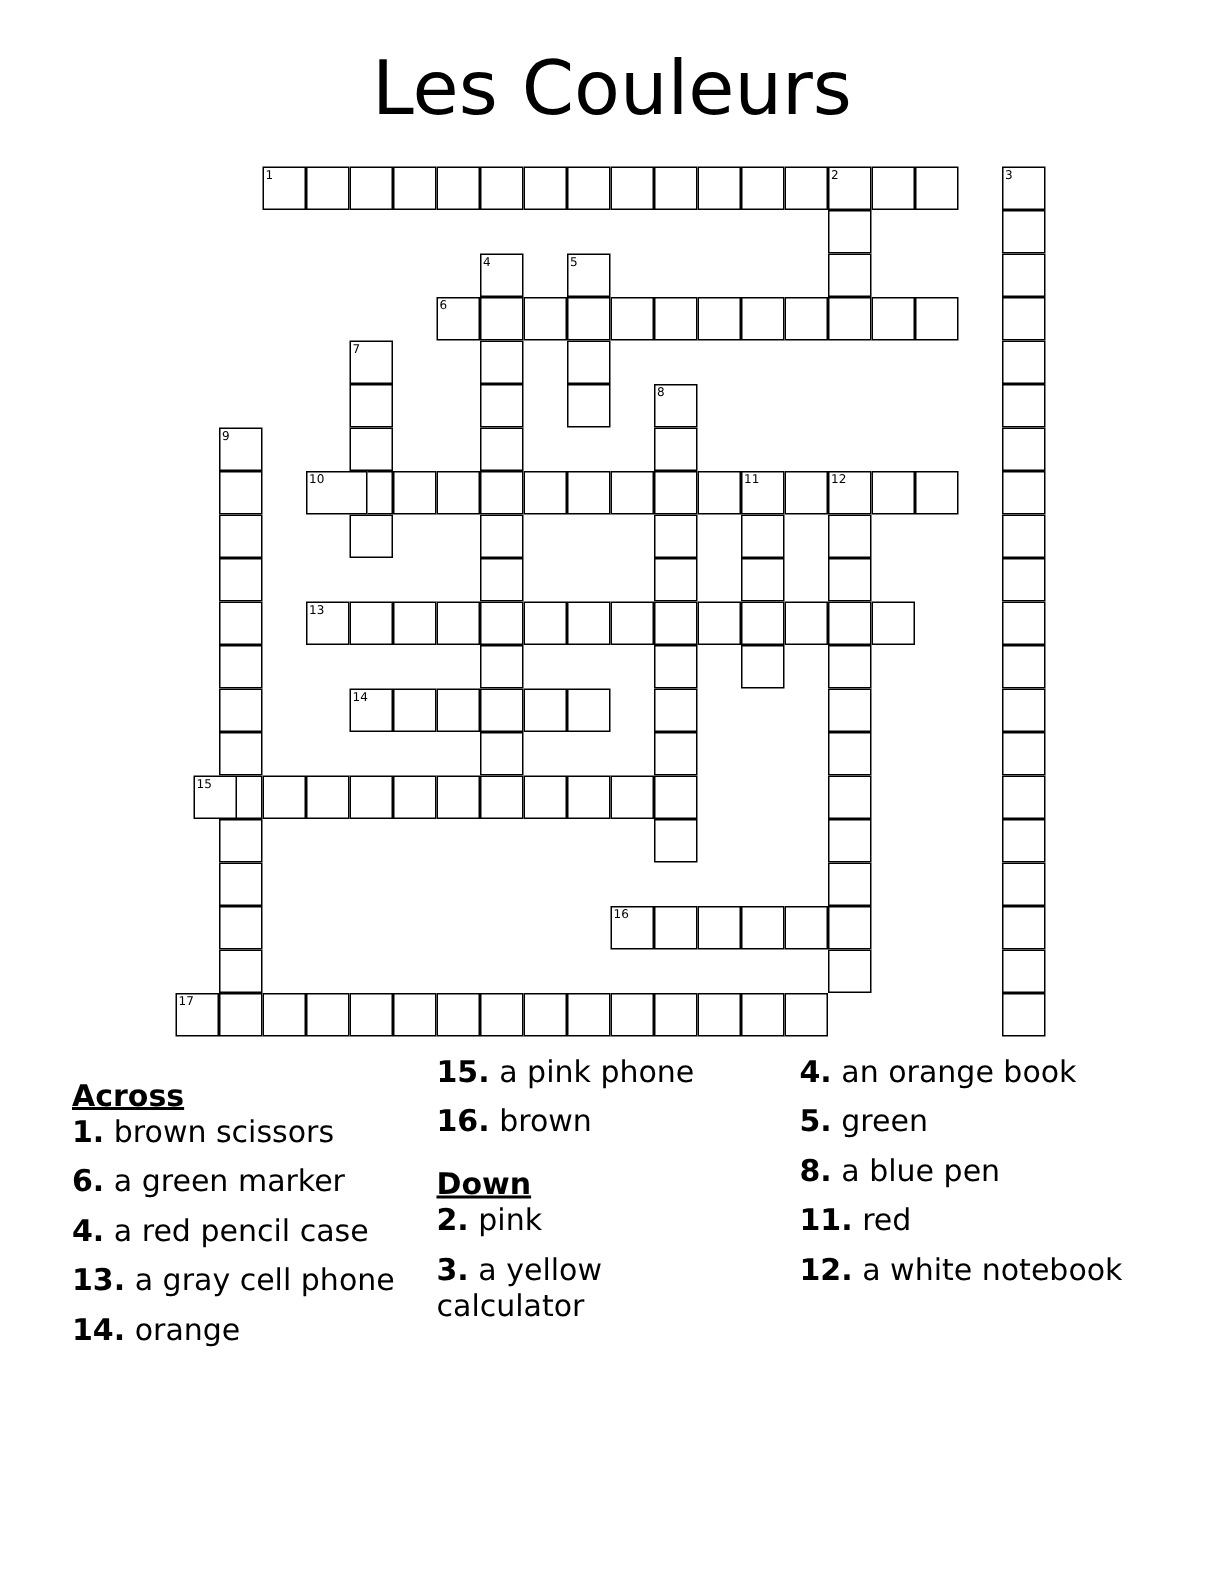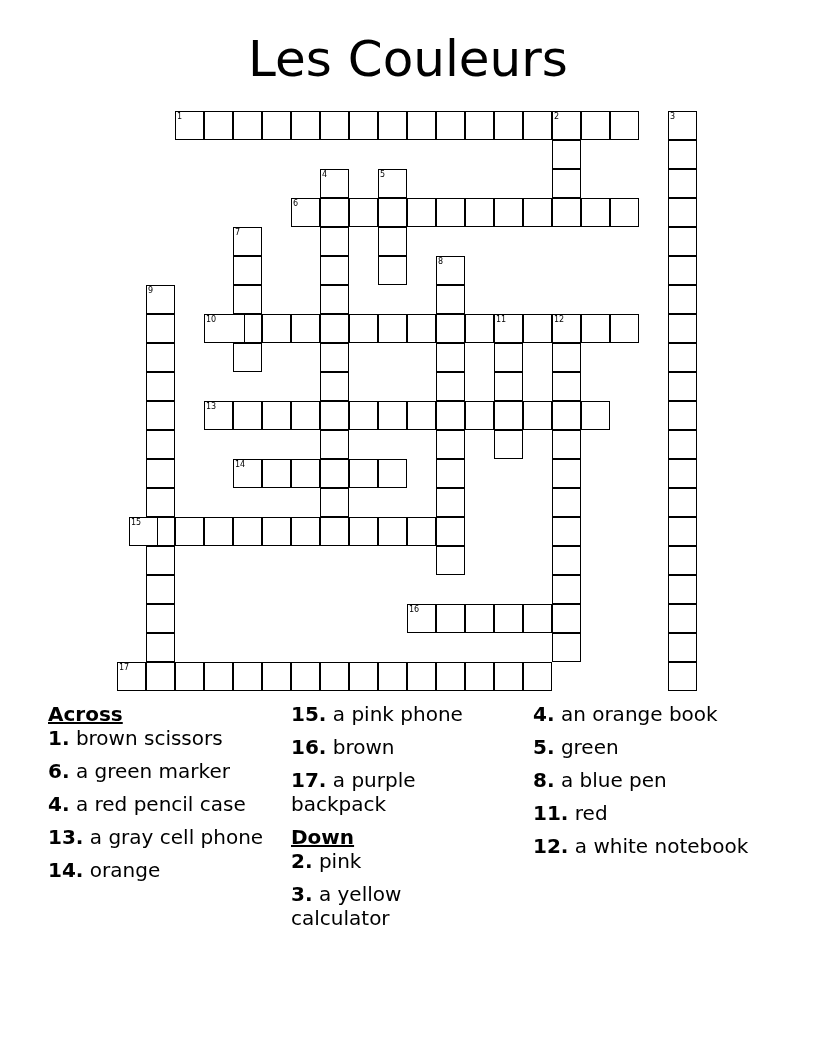--- a/index.html
+++ b/index.html
@@ -1,21 +1,21 @@
 <!DOCTYPE html>
 <html><head>
 <meta charset="utf-8">
 <style>
 body{margin:0;background:#fff;width:816px;height:1056px;position:relative;font-family:"DejaVu Sans",sans-serif;color:#000;}
 #title{position:absolute;top:30px;left:0;width:816px;text-align:center;font-size:50px;}
 #grid{position:absolute;left:117px;top:111px;}
 .cell{position:absolute;width:29px;height:29px;box-sizing:border-box;border:1.5px solid #000;background:#fff;}
 .cell span{position:absolute;top:0;left:1px;font-size:8px;line-height:9px;}
 .col{position:absolute;top:700px;font-size:20px;line-height:24px;width:240px;}
-.col .h{font-weight:bold;text-decoration:underline;margin-top:2px;}
+.col .h{font-weight:bold;text-decoration:underline;margin-top:18px;}
 .clue{margin-bottom:9px;}
 .clue b{font-weight:bold;}
 </style>
 </head>
 <body>
 
 <div id="title">Les Couleurs</div>
 <div id="grid">
     <div class="cell" style="left: 58px; top: 0px;">
       <span>1</span>
@@ -222,21 +222,20 @@
  <div class="h">Across</div>
  <div class="clue"><b>1.</b> <span>brown scissors</span></div>
  <div class="clue"><b>6.</b> <span>a green marker</span></div>
  <div class="clue"><b>4.</b> <span>a red pencil case</span></div>
  <div class="clue"><b>13.</b> <span>a gray cell phone</span></div>
  <div class="clue"><b>14.</b> <span>orange</span></div>
 </div>
 <div class="col" style="left:291px;width:200px;top:702px">
  <div class="clue"><b>15.</b> <span>a pink phone</span></div>
  <div class="clue"><b>16.</b> <span>brown</span></div>
- <div class="clue"><b>17.</b> <span>a purple backpack</span></div>
  <div class="h">Down</div>
  <div class="clue"><b>2.</b> <span>pink</span></div>
  <div class="clue"><b>3.</b> <span>a yellow calculator</span></div>
 </div>
 <div class="col" style="left:533px;width:240px;top:702px">
  <div class="clue"><b>4.</b> <span>an orange book</span></div>
  <div class="clue"><b>5.</b> <span>green</span></div>
  <div class="clue"><b>8.</b> <span>a blue pen</span></div>
  <div class="clue"><b>11.</b> <span>red</span></div>
  <div class="clue"><b>12.</b> <span>a white notebook</span></div>

